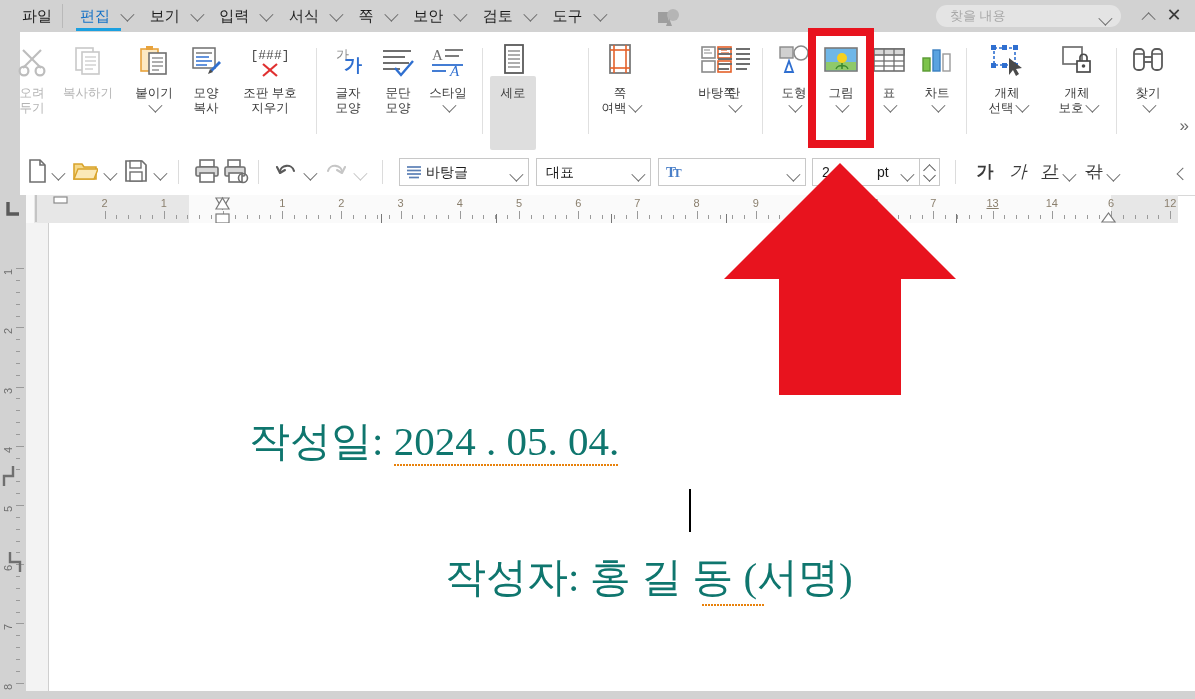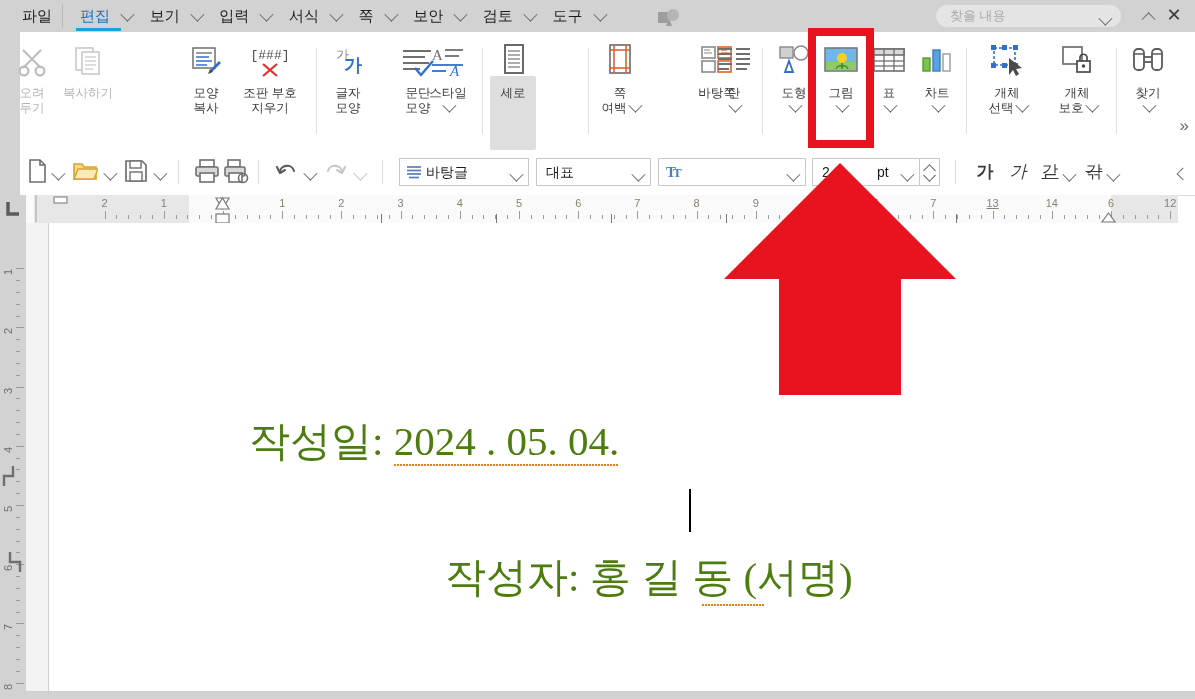--- a/index.html
+++ b/index.html
@@ -154,21 +154,21 @@
     position:absolute;left:26px;top:223px;width:1152px;height:476px;background:#fff;
   }
   .page{
     position:absolute;left:22px;top:0;right:0;bottom:0;background:#fff;
     border-left:1px solid #cfcfcf;
   }
   .gutter{position:absolute;left:0;top:0;width:22px;bottom:0;background:#f3f3f3;}
   .doc-line{
     position:absolute;white-space:nowrap;
     font-family:"Liberation Serif","DejaVu Serif",serif;
-    color:#4d7c0f;
+    color:#0f766e;
   }
   .sq{position:relative;display:inline-block;}
   .sq .wave{
     position:absolute;left:0;right:0;bottom:-2px;height:3px;
     background-image:radial-gradient(circle at 1px 1px, #e8820c 1px, transparent 1.3px);
     background-size:3px 3px;background-repeat:repeat-x;
   }
   .caret{
     position:absolute;width:2px;background:#000;
   }
@@ -278,20 +278,35 @@
           <rect x="11" y="8" width="17" height="22" fill="#fff" stroke="#c9c9c9" stroke-width="1.6"></rect>
           <line x1="14" y1="13" x2="25" y2="13" stroke="#cfcfcf" stroke-width="1.4"></line>
           <line x1="14" y1="17" x2="25" y2="17" stroke="#cfcfcf" stroke-width="1.4"></line>
           <line x1="14" y1="21" x2="25" y2="21" stroke="#cfcfcf" stroke-width="1.4"></line>
           <line x1="14" y1="25" x2="22" y2="25" stroke="#cfcfcf" stroke-width="1.4"></line>
         </svg>
       </div>
       <div class="rb-label dim">복사하기</div>
     </div>
 
+    <div class="rb-item" style="left:128px;">
+      <div class="rb-icon">
+        <svg width="34" height="34" viewBox="0 0 34 34" style="margin-top:2px;">
+          <rect x="4" y="5" width="17" height="22" fill="#fde9c2" stroke="#e8a33d" stroke-width="1.6"></rect>
+          <rect x="9" y="2" width="7" height="4" fill="#e8a33d"></rect>
+          <rect x="12" y="9" width="17" height="21" fill="#fff" stroke="#6f6f6f" stroke-width="1.6"></rect>
+          <line x1="15" y1="14" x2="26" y2="14" stroke="#8b8b8b" stroke-width="1.4"></line>
+          <line x1="15" y1="18" x2="26" y2="18" stroke="#8b8b8b" stroke-width="1.4"></line>
+          <line x1="15" y1="22" x2="26" y2="22" stroke="#8b8b8b" stroke-width="1.4"></line>
+          <line x1="15" y1="26" x2="22" y2="26" stroke="#8b8b8b" stroke-width="1.4"></line>
+        </svg>
+      </div>
+      <div class="rb-label">붙이기</div>
+      <div class="rb-label2"><i class="chev"></i></div>
+    </div>
 
     <div class="rb-item" style="left:180px;">
       <div class="rb-icon">
         <svg width="34" height="34" viewBox="0 0 34 34" style="margin-top:2px;">
           <rect x="4" y="4" width="22" height="20" fill="#fff" stroke="#6f6f6f" stroke-width="1.5"></rect>
           <line x1="7" y1="9" x2="23" y2="9" stroke="#7a7a7a" stroke-width="1.5"></line>
           <line x1="7" y1="13" x2="20" y2="13" stroke="#2f6fd0" stroke-width="1.5"></line>
           <line x1="7" y1="17" x2="23" y2="17" stroke="#2f6fd0" stroke-width="1.5"></line>
           <line x1="7" y1="21" x2="18" y2="21" stroke="#2f6fd0" stroke-width="1.5"></line>
           <path d="M21 26 L30 17 L32 19 L23 28 Z" fill="#2f6fd0"></path>
@@ -320,21 +335,21 @@
       <div class="rb-icon">
         <svg width="40" height="34" viewBox="0 0 40 34" style="margin-top:2px;">
           <text x="8" y="15" font-family="Liberation Sans, sans-serif" font-size="13" fill="#8a8a8a">가</text>
           <text x="16" y="27" font-family="Liberation Sans, sans-serif" font-size="18" font-weight="bold" fill="#2f6fd0">가</text>
         </svg>
       </div>
       <div class="rb-label">글자</div>
       <div class="rb-label2">모양</div>
     </div>
 
-    <div class="rb-item" style="left:392px;">
+    <div class="rb-item" style="left:372px;">
       <div class="rb-icon">
         <svg width="40" height="34" viewBox="0 0 40 34" style="margin-top:2px;">
           <line x1="5" y1="7" x2="33" y2="7" stroke="#6f6f6f" stroke-width="2"></line>
           <line x1="5" y1="13" x2="27" y2="13" stroke="#6f6f6f" stroke-width="2"></line>
           <line x1="5" y1="19" x2="31" y2="19" stroke="#6f6f6f" stroke-width="2"></line>
           <line x1="5" y1="25" x2="22" y2="25" stroke="#6f6f6f" stroke-width="2"></line>
           <path d="M17 24 L23 31 L35 17" fill="none" stroke="#2f6fd0" stroke-width="2.4"></path>
         </svg>
       </div>
       <div class="rb-label">문단</div>

